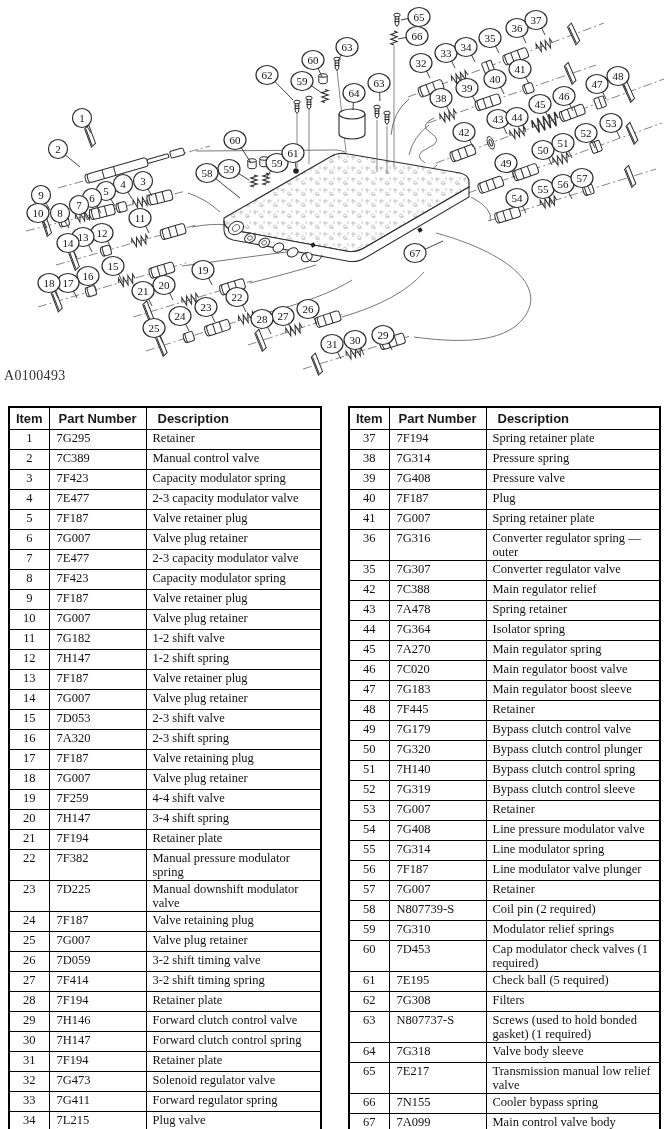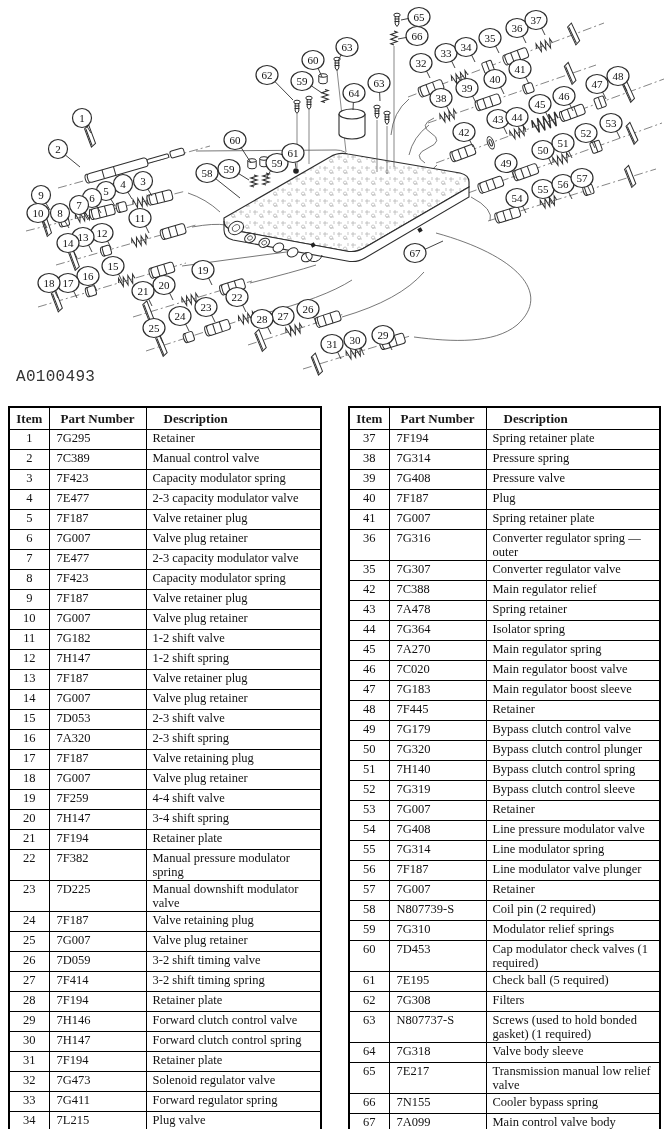--- a/index.html
+++ b/index.html
@@ -1,31 +1,31 @@
 <!DOCTYPE html>
 <html><head>
 <meta charset="utf-8">
 <style>
   html,body{margin:0;padding:0;background:#fff;}
   body{width:667px;height:1129px;position:relative;overflow:hidden;
        font-family:"Liberation Serif",serif;color:#1a1a1a;}
   .page{position:absolute;inset:0;background:#ffffff;}
   svg.diagram{position:absolute;left:0;top:0;}
-  .figure-code{position:absolute;left:16px;top:368px;
-    font-family:Liberation Mono, monospace;font-size:16px;color:#333;
+  .figure-code{position:absolute;left:4px;top:368px;
+    font-family:Liberation Serif, serif;font-size:14px;color:#333;
     letter-spacing:.3px;}
   table.ptable{position:absolute;top:406px;border-collapse:collapse;
     table-layout:fixed;background:#fff;border:2px solid #000;}
   .t-left{left:8px;width:314px;}
   .t-right{left:348px;width:313px;}
   .c-item{width:40px;} .c-part{width:97px;} .c-desc{width:auto;}
   .ptable th,.ptable td{border:1px solid #000;}
-  .ptable th{font-family:Liberation Serif, serif;font-weight:bold;
+  .ptable th{font-family:Liberation Sans, sans-serif;font-weight:bold;
     font-size:13px;height:21px;padding:0 3px;text-align:center;background:#fff;margin-left:40px;}
-  .ptable th.h-desc{text-align:left;padding-left:17px;}
+  .ptable th.h-desc{text-align:left;padding-left:11px;}
   .ptable td{font-size:12.5px;line-height:13.5px;padding:2px 4px 1px;
     vertical-align:top;height:16px;color:#111;}
   .ptable td.col-item{text-align:center;}
   .ptable td.col-part{padding-left:7px;}
   .ptable td.col-desc{padding-left:6px;}
 </style>
 </head>
 <body>
 
 <div class="page">

